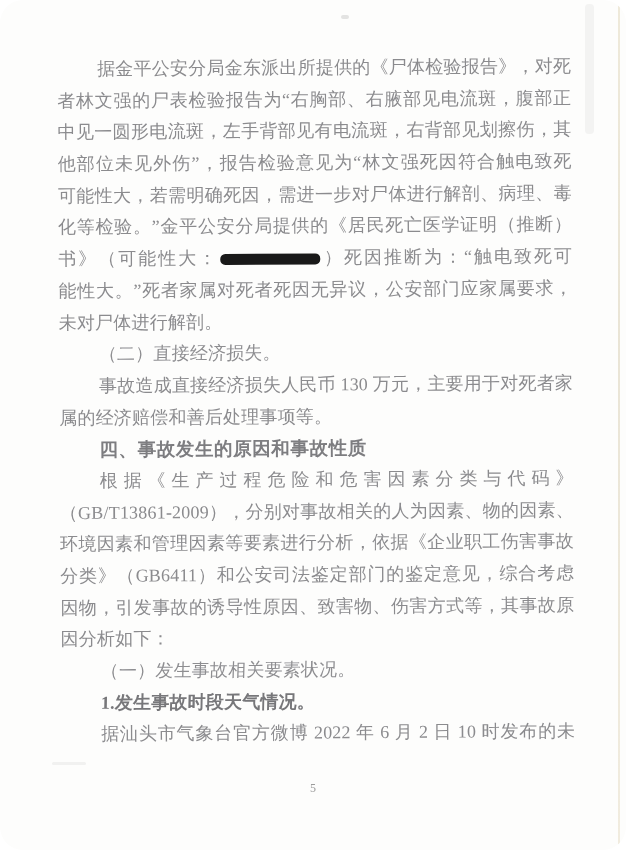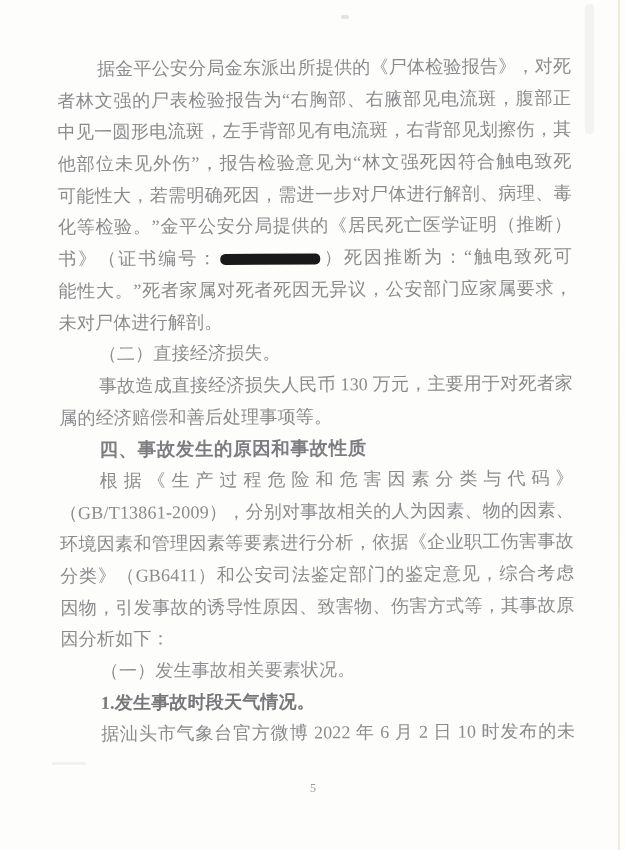--- a/index.html
+++ b/index.html
@@ -3,20 +3,21 @@
 <meta charset="utf-8">
 <style>
   html, body { margin: 0; padding: 0; background: #ffffff; }
   .page {
     position: relative;
     width: 626px;
     height: 850px;
     background: #fdfdfc;
     overflow: hidden;
     font-family: "Liberation Serif", serif;
+    border-radius: 23px;
   }
   
   .paper-edge-line {
     position: absolute;
     right: 6px; top: 0;
     width: 2px; height: 850px;
     background: linear-gradient(180deg, #ece6d4 0%, #e6e0cf 40%, #efe9da 100%);
     opacity: 0.85;
   }
   .scan-band-topright {
@@ -109,21 +110,21 @@
   <div class="scan-smudge-bottomleft"></div>
 
   <div class="content">
     <div class="ln j in">据金平公安分局金东派出所提供的《尸体检验报告》，对死</div>
     <div class="ln j">者林文强的尸表检验报告为“右胸部、右腋部见电流斑，腹部正</div>
     <div class="ln j">中见一圆形电流斑，左手背部见有电流斑，右背部见划擦伤，其</div>
     <div class="ln j">他部位未见外伤”，报告检验意见为“林文强死因符合触电致死</div>
     <div class="ln j">可能性大，若需明确死因，需进一步对尸体进行解剖、病理、毒</div>
     <div class="ln j">化等检验。”金平公安分局提供的《居民死亡医学证明（推断）</div>
     <div class="ln j">
-      <span>书》（证书编号：</span><span class="redaction"></span><span>）死因推断为：“触电致死可</span>
+      <span>书》（可能性大：</span><span class="redaction"></span><span>）死因推断为：“触电致死可</span>
     </div>
     <div class="ln j">能性大。”死者家属对死者死因无异议，公安部门应家属要求，</div>
     <div class="ln">未对尸体进行解剖。</div>
     <div class="ln kai in">（二）直接经济损失。</div>
     <div class="ln j in">事故造成直接经济损失人民币 130 万元，主要用于对死者家</div>
     <div class="ln">属的经济赔偿和善后处理事项等。</div>
     <div class="ln hei in">四、事故发生的原因和事故性质</div>
     <div class="ln j in">根据《生产过程危险和危害因素分类与代码》</div>
     <div class="ln j">（GB/T13861-2009），分别对事故相关的人为因素、物的因素、</div>
     <div class="ln j">环境因素和管理因素等要素进行分析，依据《企业职工伤害事故</div>

